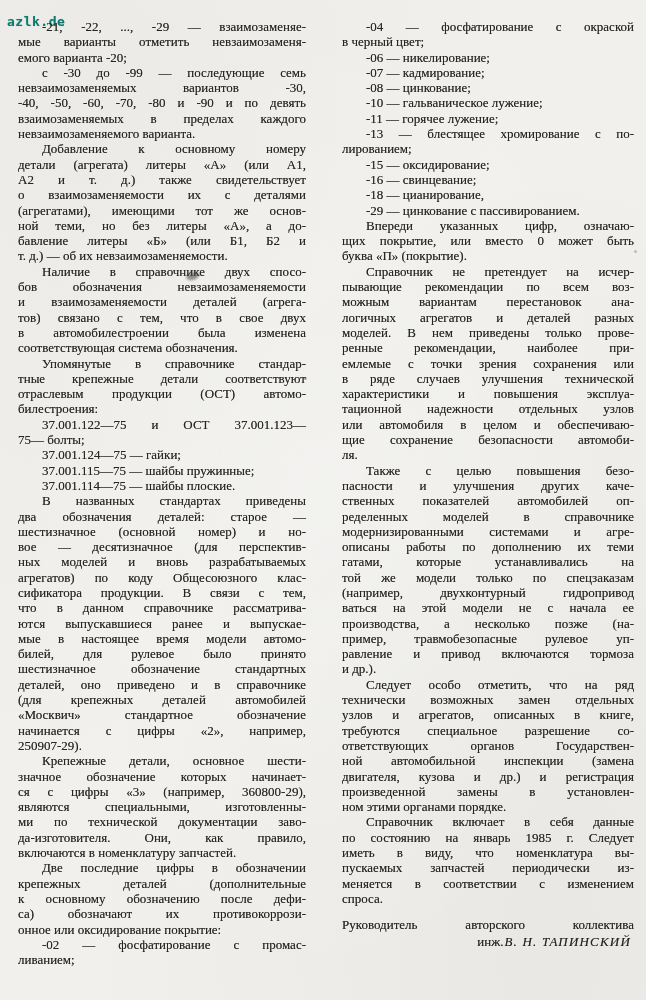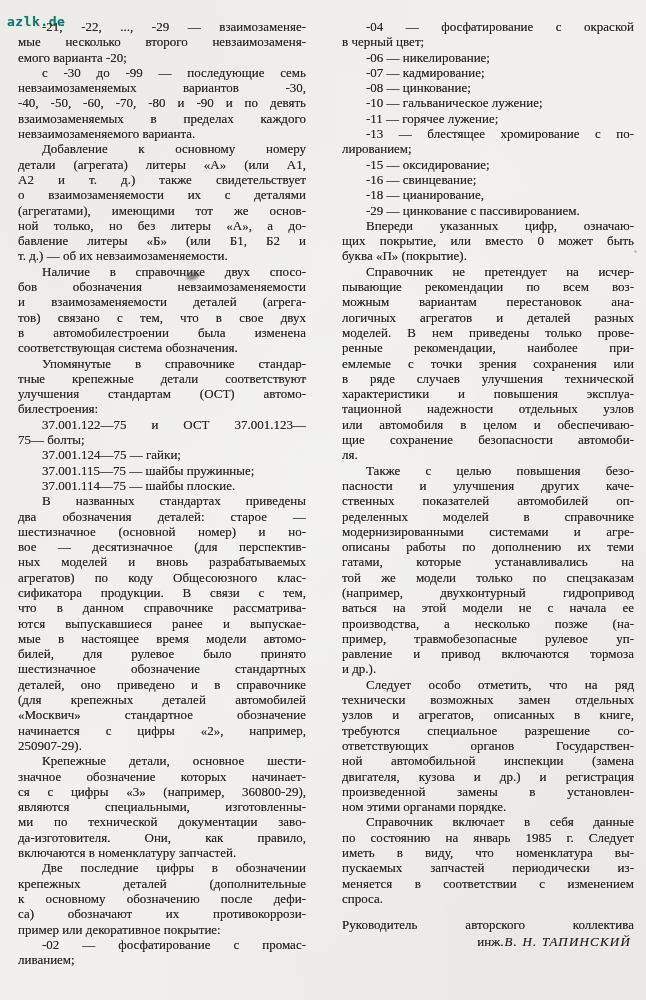--- a/index.html
+++ b/index.html
@@ -59,52 +59,52 @@
 </head>
 <body>
 
 <div class="page">
 
   <div class="watermark">azlk.de</div>
 
   <div class="col col-left" id="col-left">
       <div class="para">
         <div class="line fill ind">-21, -22, ..., -29 — взаимозаменяе-</div>
-        <div class="line fill">мые несколько второго невзаимозаменя-</div>
+        <div class="line fill">мые варианты отметить невзаимозаменя-</div>
         <div class="line">емого варианта -20;</div>
       </div>
       <div class="para">
         <div class="line fill ind">с -30 до -99 — последующие семь</div>
         <div class="line fill">невзаимозаменяемых вариантов -30,</div>
         <div class="line fill">-40, -50, -60, -70, -80 и -90 и по девять</div>
         <div class="line fill">взаимозаменяемых в пределах каждого</div>
         <div class="line">невзаимозаменяемого варианта.</div>
       </div>
       <div class="para">
         <div class="line fill ind">Добавление к основному номеру</div>
         <div class="line fill">детали (агрегата) литеры «А» (или А1,</div>
         <div class="line fill">А2 и т. д.) также свидетельствует</div>
         <div class="line fill">о взаимозаменяемости их с деталями</div>
         <div class="line fill">(агрегатами), имеющими тот же основ-</div>
-        <div class="line fill">ной только, но без литеры «А», а до-</div>
+        <div class="line fill">ной теми, но без литеры «А», а до-</div>
         <div class="line fill">бавление литеры «Б» (или Б1, Б2 и</div>
         <div class="line">т. д.) — об их невзаимозаменяемости.</div>
       </div>
       <div class="para">
         <div class="line fill ind">Наличие в справочнике двух спосо-</div>
         <div class="line fill">бов обозначения невзаимозаменяемости</div>
         <div class="line fill">и взаимозаменяемости деталей (агрега-</div>
         <div class="line fill">тов) связано с тем, что в свое двух</div>
         <div class="line fill">в автомобилестроении была изменена</div>
         <div class="line">соответствующая система обозначения.</div>
       </div>
       <div class="para">
         <div class="line fill ind">Упомянутые в справочнике стандар-</div>
         <div class="line fill">тные крепежные детали соответствуют</div>
-        <div class="line fill">улучшения стандартам (ОСТ) автомо-</div>
+        <div class="line fill">отраслевым продукции (ОСТ) автомо-</div>
         <div class="line">билестроения:</div>
       </div>
       <div class="para">
         <div class="line fill ind">37.001.122—75 и ОСТ 37.001.123—</div>
         <div class="line">75— болты;</div>
       </div>
       <div class="para">
         <div class="line ind">37.001.124—75 — гайки;</div>
       </div>
       <div class="para">
@@ -139,21 +139,21 @@
         <div class="line fill">являются специальными, изготовленны-</div>
         <div class="line fill">ми по технической документации заво-</div>
         <div class="line fill">да-изготовителя. Они, как правило,</div>
         <div class="line">включаются в номенклатуру запчастей.</div>
       </div>
       <div class="para">
         <div class="line fill ind">Две последние цифры в обозначении</div>
         <div class="line fill">крепежных деталей (дополнительные</div>
         <div class="line fill">к основному обозначению после дефи-</div>
         <div class="line fill">са) обозначают их противокоррози-</div>
-        <div class="line">пример или декоративное покрытие:</div>
+        <div class="line">онное или оксидирование покрытие:</div>
       </div>
       <div class="para">
         <div class="line fill ind">-02 — фосфатирование с промас-</div>
         <div class="line">ливанием;</div>
       </div>
     </div>
 
   <div class="col col-right">
     <div id="col-right-paras">
         <div class="para">

